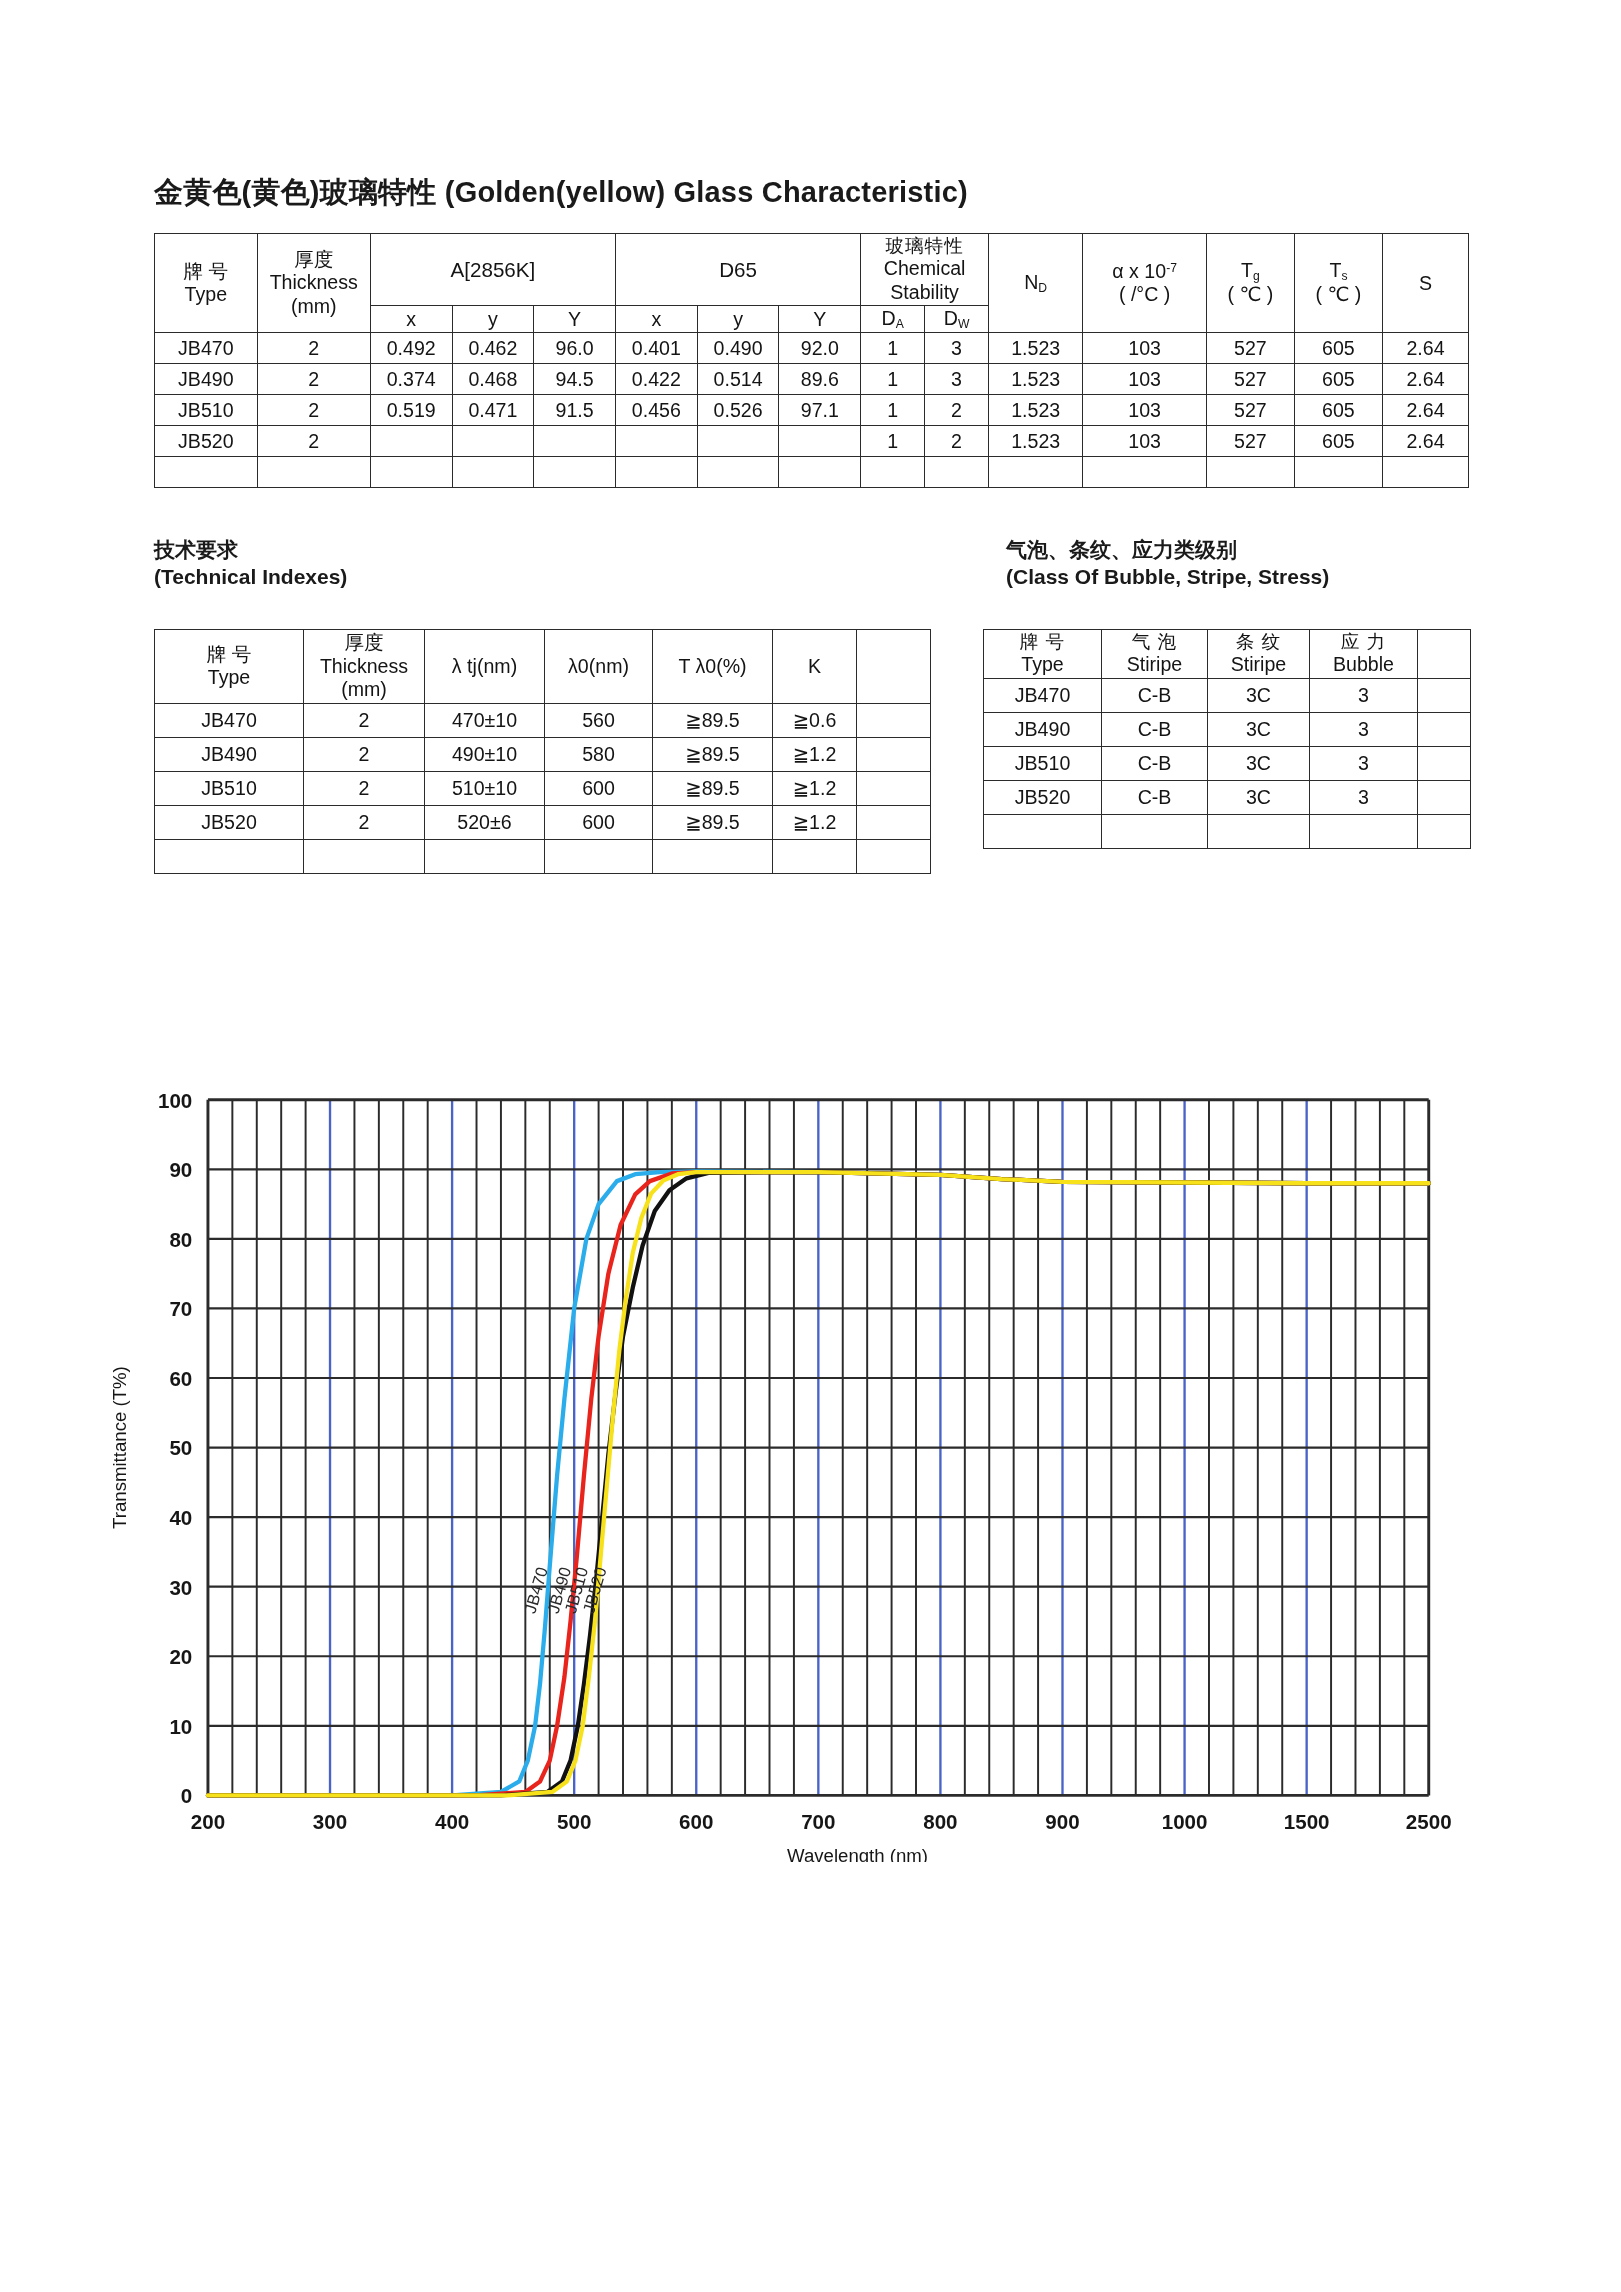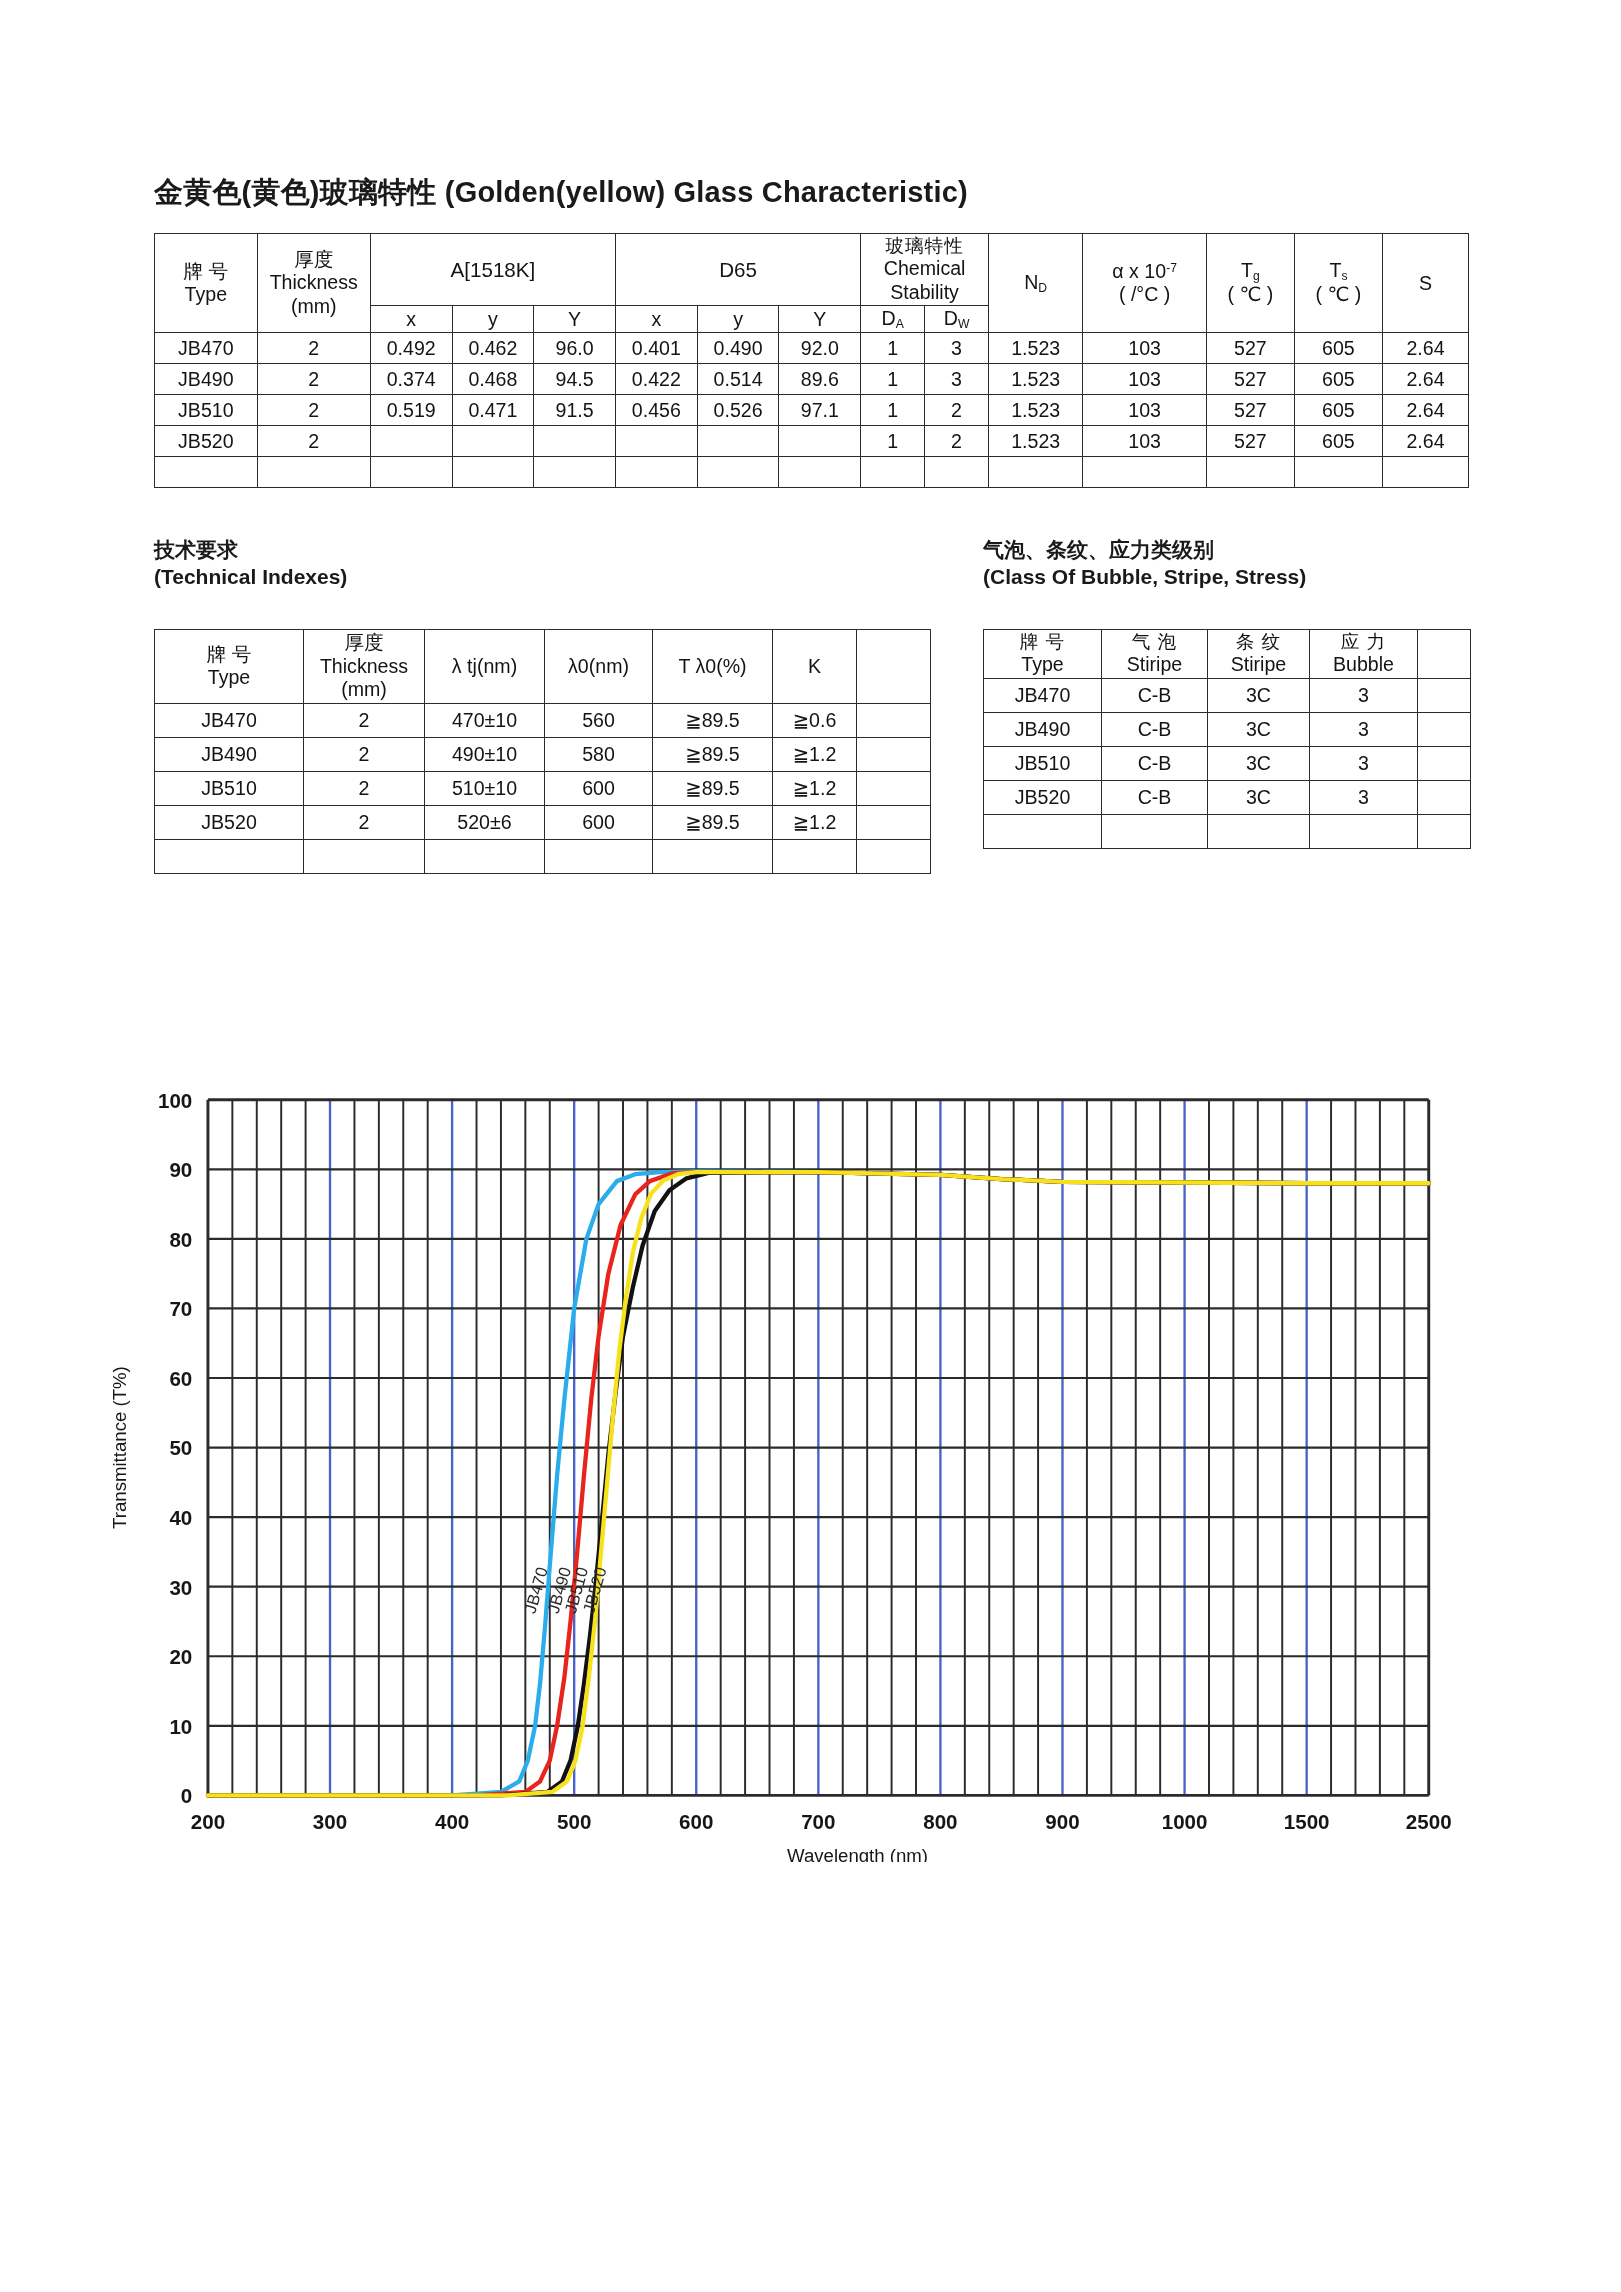--- a/index.html
+++ b/index.html
@@ -105,21 +105,21 @@
       <tr>
         <td class="hdr" rowspan="2">
           <span class="stack cz">牌 号</span>
           <span class="stack ez">Type</span>
         </td>
         <td class="hdr" rowspan="2">
           <span class="stack cz">厚度</span>
           <span class="stack ez">Thickness</span>
           <span class="stack ez">(mm)</span>
         </td>
-        <td class="hdr grp" colspan="3">A[1518K]</td>
+        <td class="hdr grp" colspan="3">A[2856K]</td>
         <td class="hdr grp" colspan="3">D65</td>
         <td class="hdr" colspan="2">
           <span class="stack cn2">玻璃特性</span>
           <span class="stack ez">Chemical</span>
           <span class="stack ez">Stability</span>
         </td>
         <td class="hdr" rowspan="2">
           <span>N</span><sub>D</sub>
         </td>
         <td class="hdr" rowspan="2">
@@ -233,21 +233,21 @@
         <td></td>
       </tr>
     </tbody>
   </table>
 
   <div class="h-sub" style="left:154px;top:537px;">
     <span class="l1">技术要求</span>
     <span class="l2">(Technical Indexes)</span>
   </div>
 
-  <div class="h-sub" style="left:983px;top:537px;">
+  <div class="h-sub" style="left:1006px;top:537px;">
     <span class="l1">气泡、条纹、应力类级别</span>
     <span class="l2">(Class Of Bubble, Stripe, Stress)</span>
   </div>
 
   <table class="grid" id="tbl-tech">
     <colgroup>
       <col style="width:149px">
         <col style="width:121px">
         <col style="width:120px">
       <col style="width:108px">

